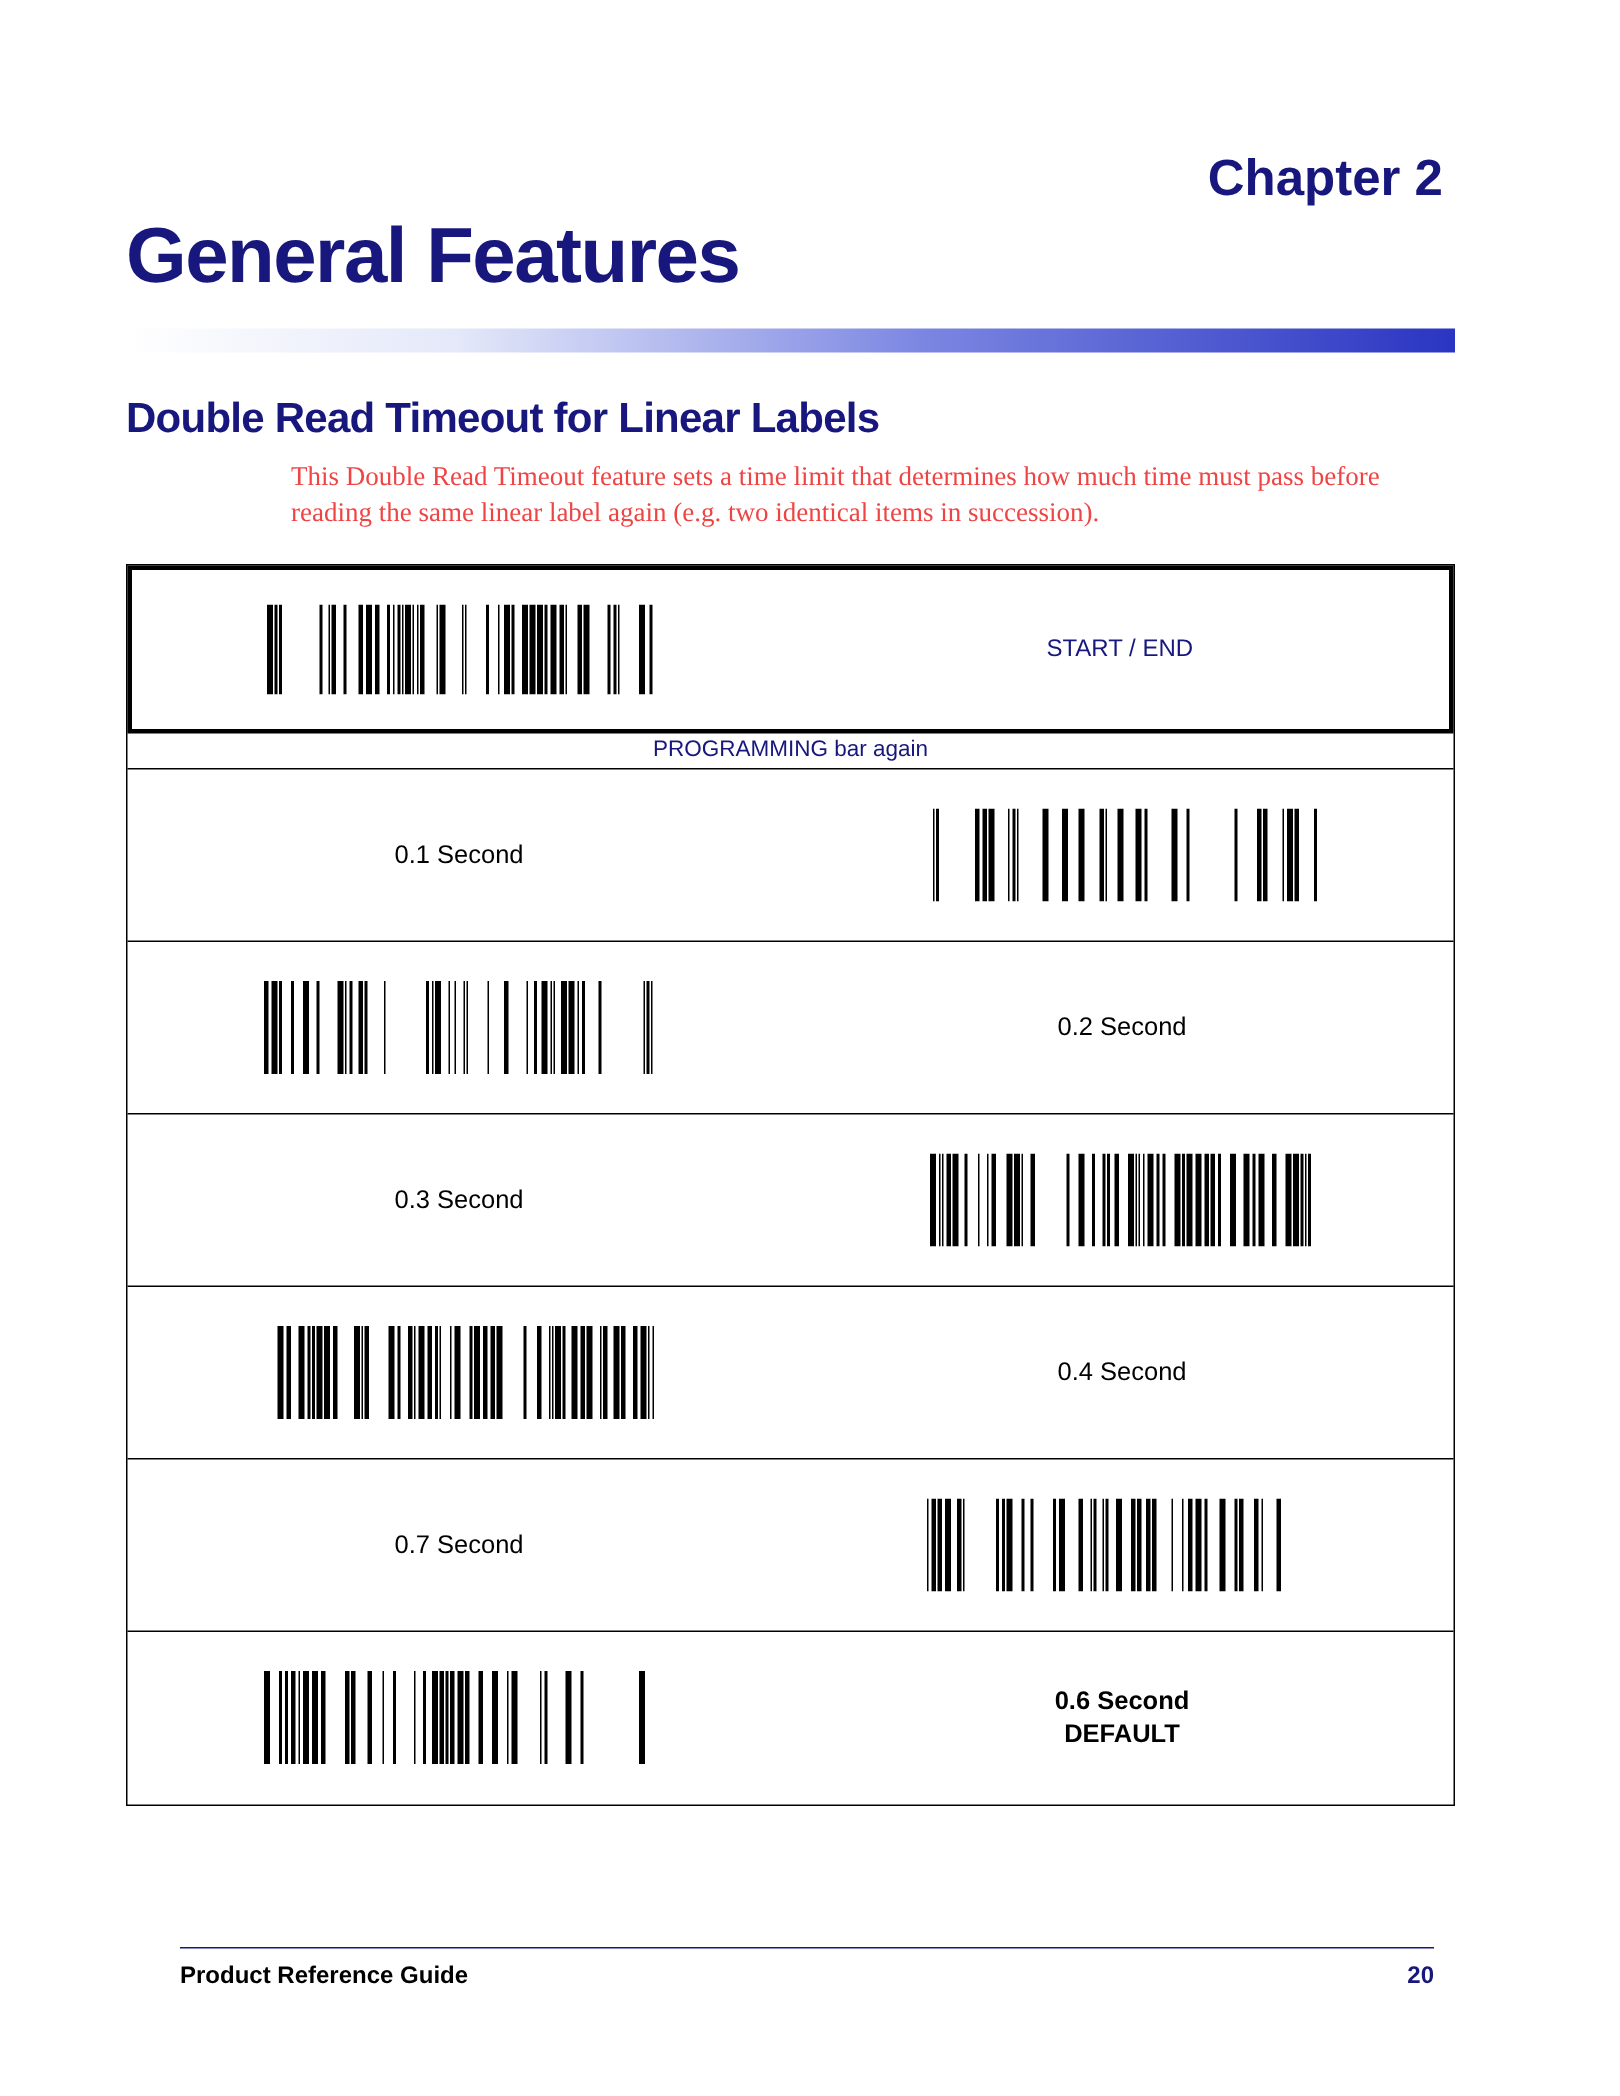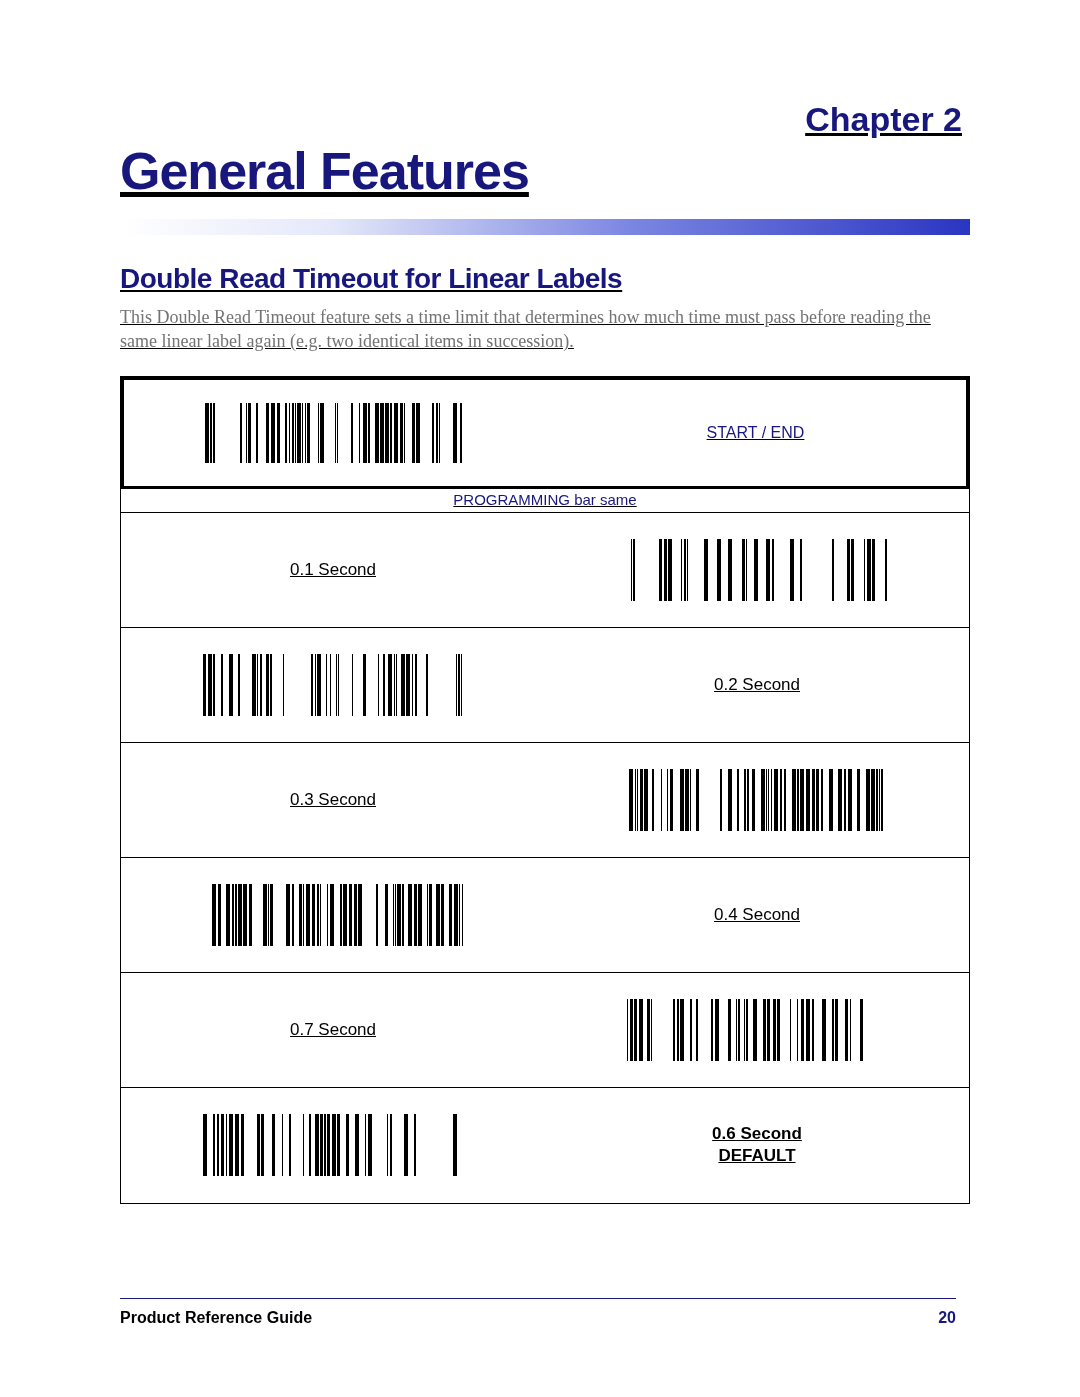--- a/index.html
+++ b/index.html
@@ -5,22 +5,21 @@
   * { box-sizing: border-box; margin: 0; padding: 0; }
   body {
     width: 1080px;
     height: 1397px;
     background: #fff;
     font-family: Georgia, 'Times New Roman', serif;
     position: relative;
     color: #000;
   }
   .page {
-    padding: 100px 110px 0 120px;
-    text-decoration: underline;
+    padding: 100px 110px 0 84px;
   }
   .chapter-num {
     text-align: right;
     font-family: 'Segoe UI', Arial, sans-serif;
     font-weight: 700;
     font-size: 34px;
     color: #17177d;
     margin-right: 8px;
   }
   .chapter-title {
@@ -44,21 +43,22 @@
     font-size: 28px;
     color: #17177d;
     margin-top: 28px;
     letter-spacing: -0.5px;
   }
   .body-text {
     font-family: Georgia, 'Times New Roman', serif;
     font-size: 18px;
     line-height: 1.35;
     margin-top: 10px;
-    color: #737373;
+    margin-left: 110px;
+    color: #ef4444;
   }
   .table-wrap {
     margin-top: 22px;
     border: 1px solid #000;
   }
   .header-row {
     border: 3px solid #000;
     display: flex;
     height: 112px;
   }
@@ -177,21 +177,21 @@
               <rect x="227" y="0" width="2" height="60" fill="#000"></rect>
               <rect x="231" y="0" width="2" height="60" fill="#000"></rect>
               <rect x="234" y="0" width="1" height="60" fill="#000"></rect>
               <rect x="248" y="0" width="4" height="60" fill="#000"></rect>
               <rect x="255" y="0" width="2" height="60" fill="#000"></rect>
             </svg>
           </span>
       </div>
       <div class="header-right">START / END</div>
     </div>
-    <div class="prog-caption">PROGRAMMING bar same</div>
+    <div class="prog-caption">PROGRAMMING bar again</div>
 
     <div id="rows">
         <div class="data-row">
           <div class="cell">0.1 Second</div>
           <div class="cell">
             <span class="barcode">
               <svg width="260" height="62">
                 <rect x="4" y="0" width="1" height="62" fill="#000"></rect>
                 <rect x="6" y="0" width="2" height="62" fill="#000"></rect>
                 <rect x="32" y="0" width="3" height="62" fill="#000"></rect>

